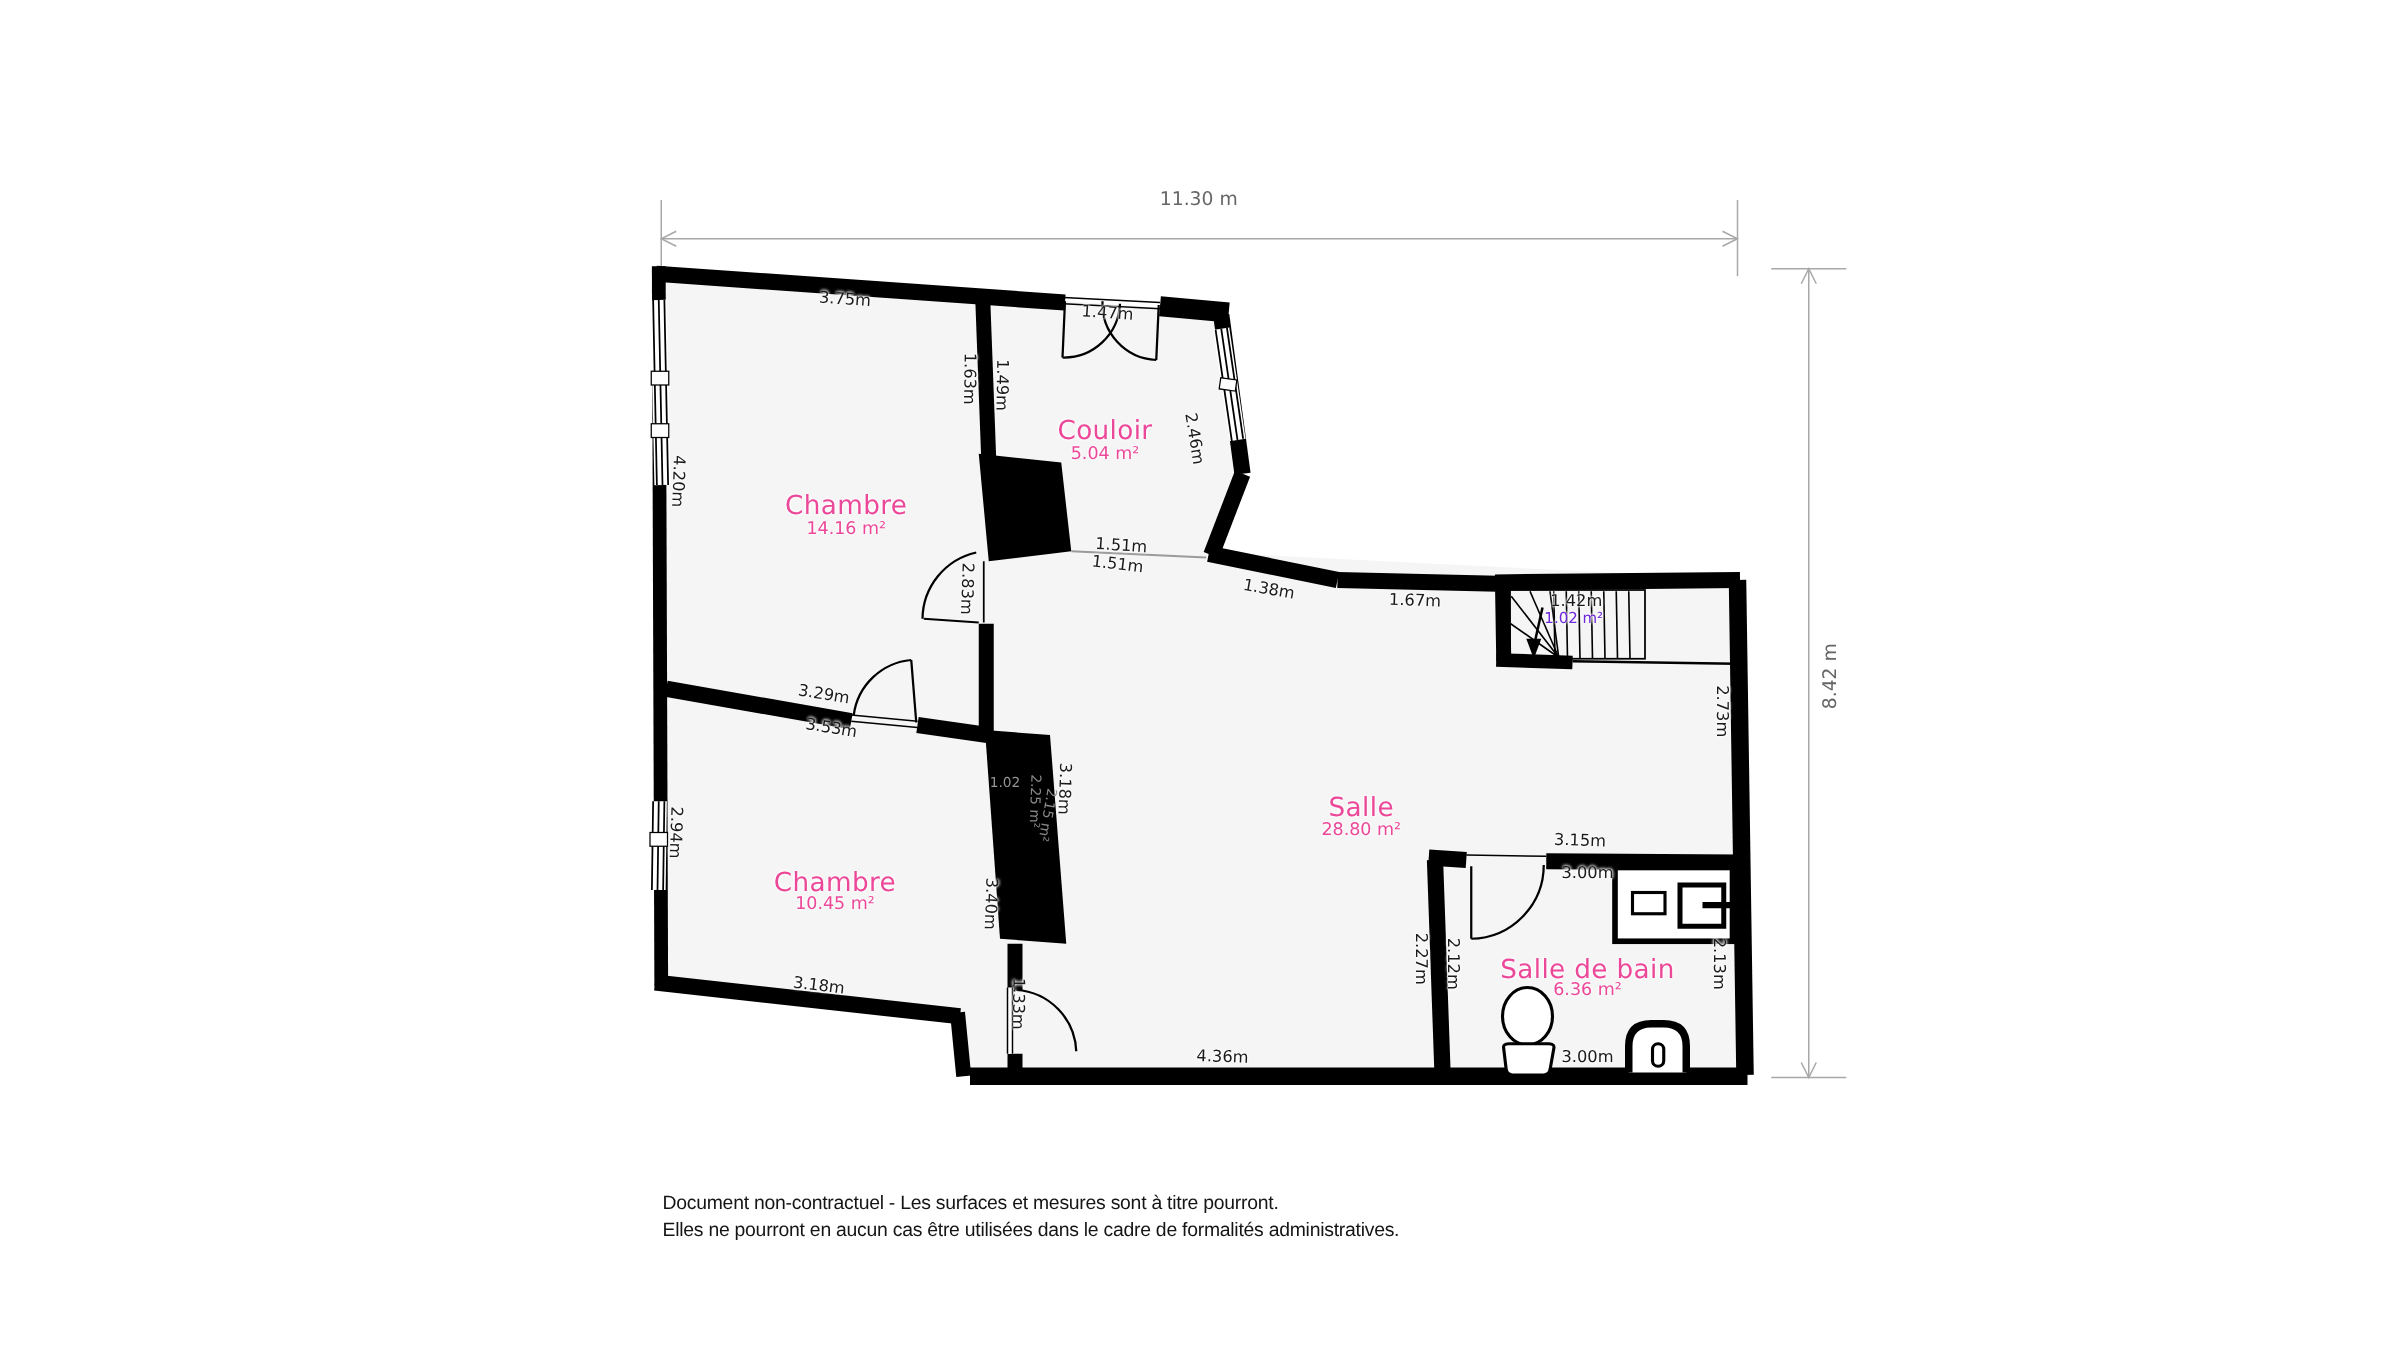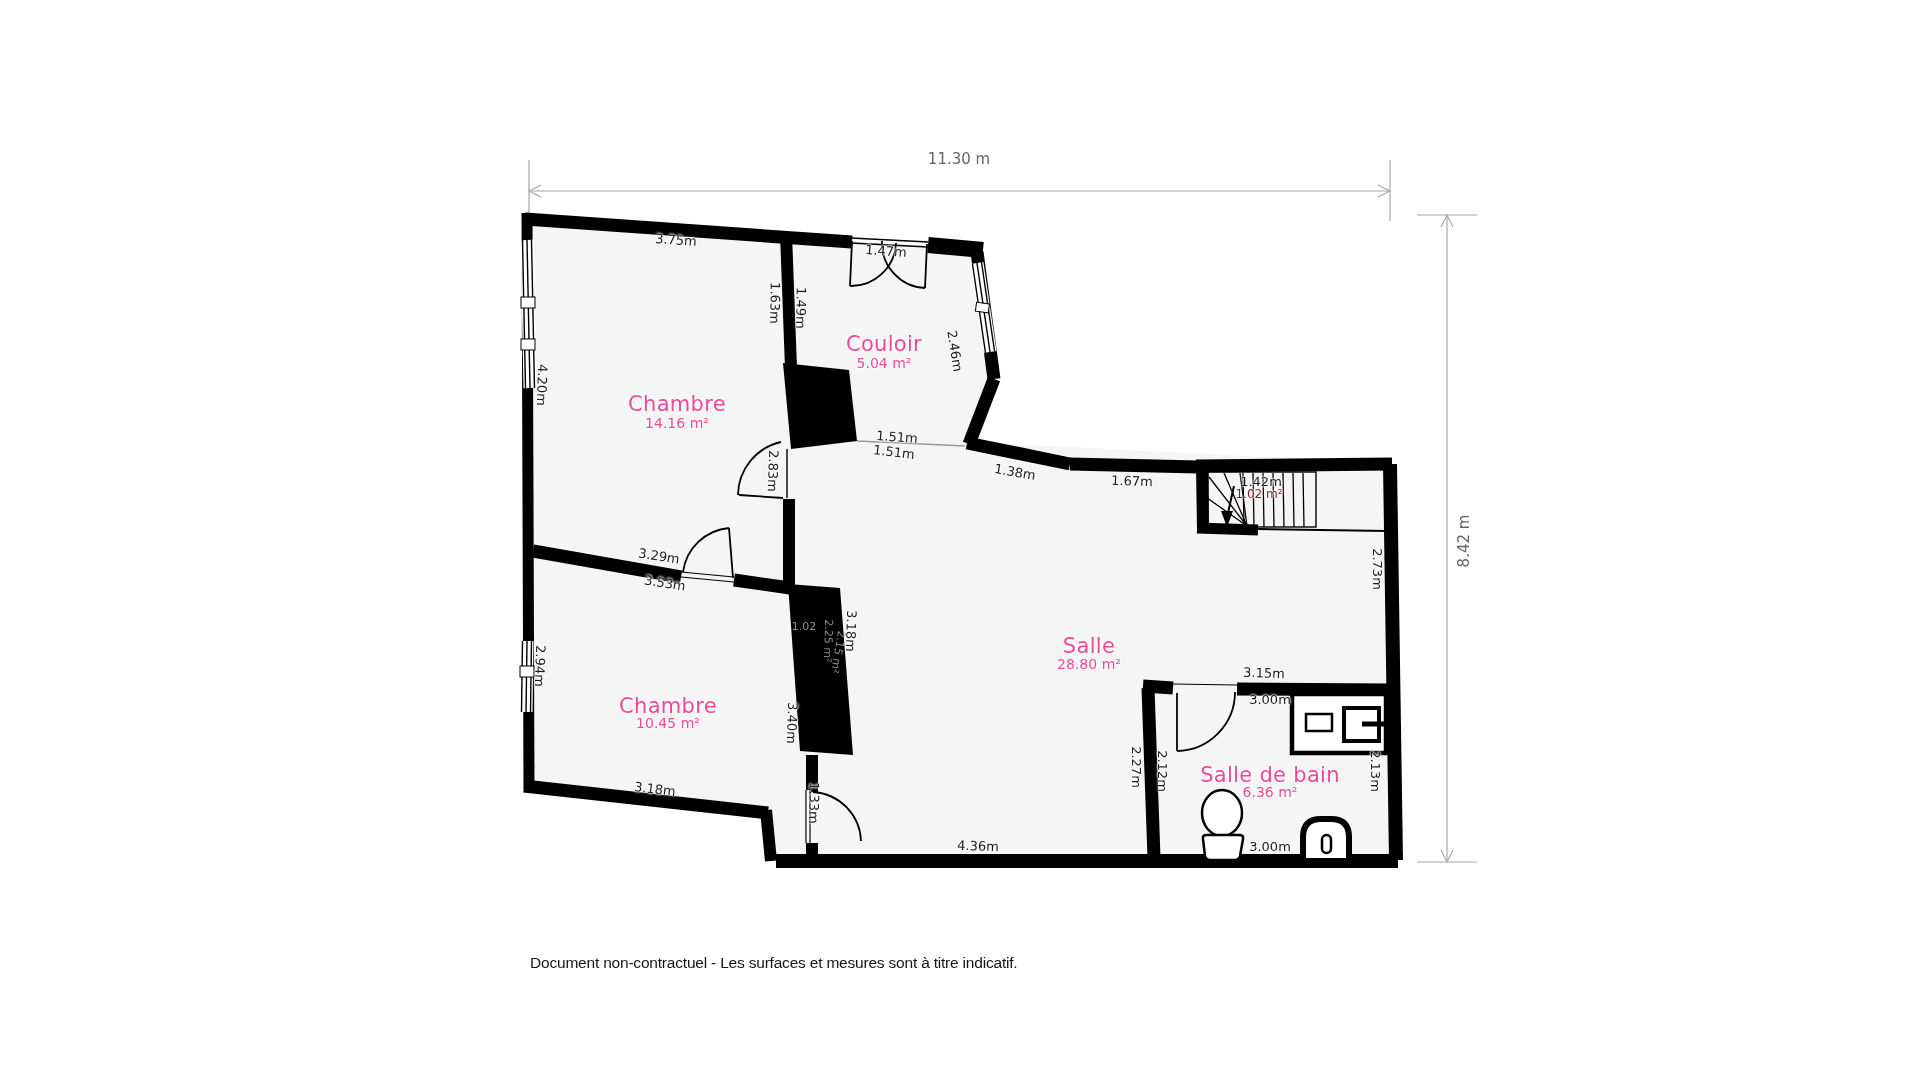--- a/index.html
+++ b/index.html
@@ -174,21 +174,21 @@
   <span class="lbl room-name" style="left:1089px;top:646px;">Salle</span>
   <span class="lbl room-area" style="left:1089px;top:664px;">28.80 m²</span>
 
   <span class="lbl room-name" style="left:668px;top:706px;">Chambre</span>
   <span class="lbl room-area" style="left:668px;top:723px;">10.45 m²</span>
 
   <span class="lbl room-name" style="left:1270px;top:775px;">Salle de bain</span>
   <span class="lbl room-area" style="left:1270px;top:792px;">6.36 m²</span>
 
   <span class="lbl" style="left:1261px;top:481px;">1.42m</span>
-  <span class="lbl" style="left:1259px;top:494px;font-size:12px;color:#7f1d1d;">1.02 m²</span>
+  <span class="lbl" style="left:1259px;top:494px;font-size:12px;color:#6d28d9;">1.02 m²</span>
 
   <span class="lbl duct" style="left:804px;top:626px;text-align:right;">1.02</span>
   <span class="lbl duct-dark" style="left:828px;top:641px;--r:92deg;">2.25 m²</span>
   <span class="lbl duct-dark" style="left:838px;top:652px;--r:100deg;">2.15 m²</span>
 
   <span class="lbl" style="left:676px;top:240px;--r:4deg;">3.75m</span>
   <span class="lbl" style="left:775px;top:303px;--r:91deg;">1.63m</span>
   <span class="lbl" style="left:801px;top:308px;--r:91deg;">1.49m</span>
   <span class="lbl" style="left:886px;top:251px;--r:4deg;">1.47m</span>
   <span class="lbl" style="left:955px;top:351px;--r:81deg;">2.46m</span>
@@ -208,16 +208,17 @@
   <span class="lbl" style="left:814px;top:803px;--r:91deg;">1.33m</span>
   <span class="lbl" style="left:978px;top:846px;--r:2deg;">4.36m</span>
   <span class="lbl" style="left:1264px;top:673px;--r:2deg;">3.15m</span>
   <span class="lbl" style="left:1270px;top:699px;">3.00m</span>
   <span class="lbl" style="left:1136px;top:767px;--r:90deg;">2.27m</span>
   <span class="lbl" style="left:1162px;top:771px;--r:90deg;">2.12m</span>
   <span class="lbl" style="left:1375px;top:771px;--r:90deg;">2.13m</span>
   <span class="lbl" style="left:1270px;top:846px;">3.00m</span>
 
   <div class="footer">
-    <div>Document non-contractuel - Les surfaces et mesures sont à titre indicatif.</div>
+    <div>Document non-contractuel - Les surfaces et mesures sont à titre pourront.</div>
+    <div>Elles ne pourront en aucun cas être utilisées dans le cadre de formalités administratives.</div>
   </div>
 
 </div>
 
 </body></html>

